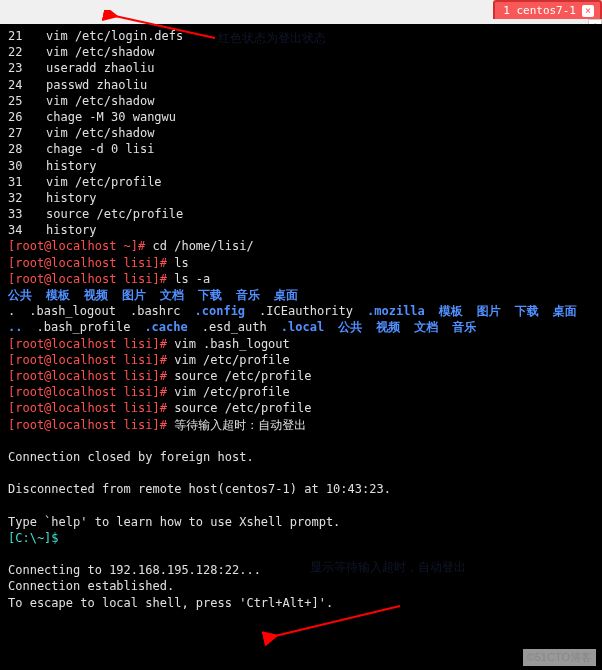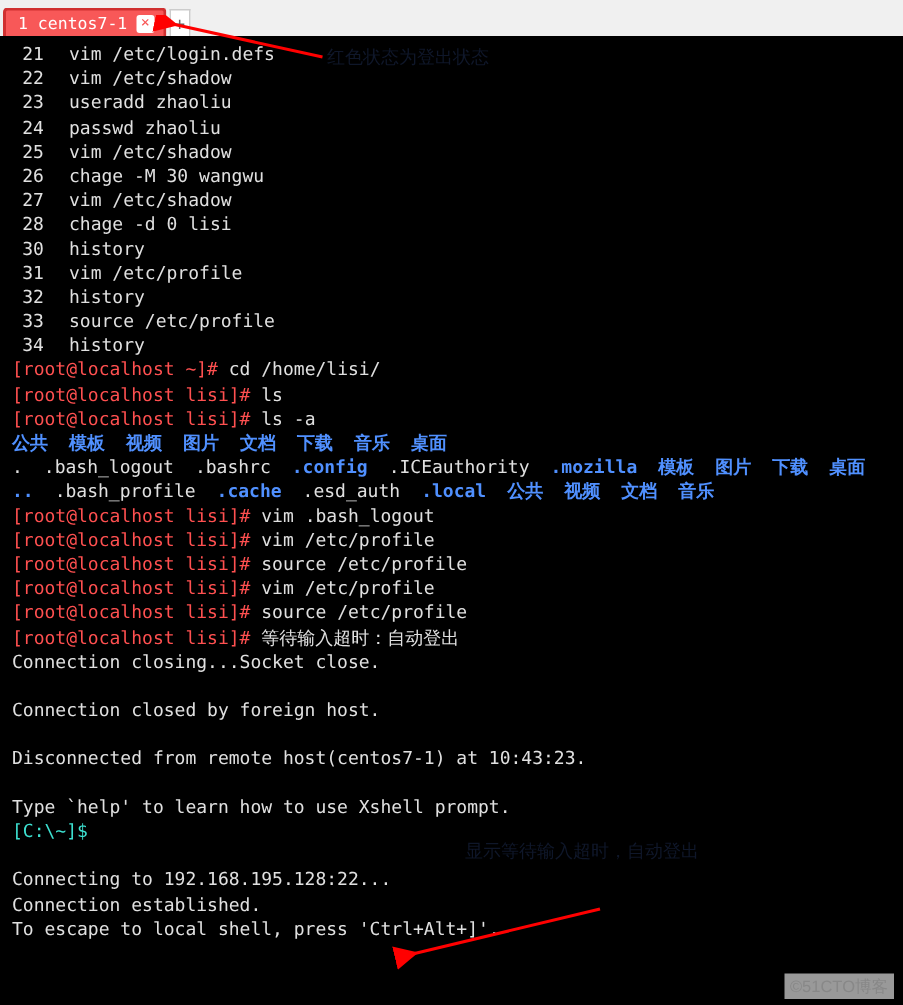--- a/index.html
+++ b/index.html
@@ -10,21 +10,22 @@
   width: 602px;
   height: 670px;
   overflow: hidden;
   position: relative;
 }
 .tab-bar {
   background: #f0f0f0;
   height: 24px;
   display: flex;
   align-items: flex-end;
-  padding-left: 2px;
+  padding-left: 14px;
+  flex-direction: column;
 }
 .tab {
   background: #f85858;
   color: #fff;
   padding: 2px 6px 2px 8px;
   font-size: 11px;
   border-top-left-radius: 3px;
   border-top-right-radius: 3px;
   display: flex;
   align-items: center;
@@ -62,21 +63,21 @@
   background: #000;
   color: #e0e0e0;
   padding: 4px 8px;
   height: calc(100% - 24px);
   line-height: 1.35;
   font-size: 12px;
   overflow: hidden;
   position: relative;
 }
 .hist-line { white-space: pre; }
-.hist-num { color: #e0e0e0; display: inline-block; width: 28px; text-align: center; margin-right: 10px; }
+.hist-num { color: #e0e0e0; display: inline-block; width: 28px; text-align: left; margin-right: 10px; }
 .prompt-root { color: #ff5050; }
 .cmd { color: #e0e0e0; }
 .ls-dir { color: #5090ff; font-weight: bold; }
 .ls-item { display: inline-block; margin-right: 14px; }
 .xshell { color: #3de0d0; }
 .annotation {
   position: absolute;
   color: #0f172a;
   font-family: "SimSun", "Microsoft YaHei", sans-serif;
   font-size: 12px;
@@ -131,21 +132,20 @@
   <div class="line"><span class="prompt-root">[root@localhost lisi]#</span> <span class="cmd">ls -a</span></div>
   <div id="ls1-row" class="line"><span class="ls-item ls-dir">公共</span><span class="ls-item ls-dir">模板</span><span class="ls-item ls-dir">视频</span><span class="ls-item ls-dir">图片</span><span class="ls-item ls-dir">文档</span><span class="ls-item ls-dir">下载</span><span class="ls-item ls-dir">音乐</span><span class="ls-item ls-dir">桌面</span></div>
   <div id="lsa-row1" class="line"><span class="ls-item">.</span><span class="ls-item">.bash_logout</span><span class="ls-item">.bashrc</span><span class="ls-item ls-dir">.config</span><span class="ls-item">.ICEauthority</span><span class="ls-item ls-dir">.mozilla</span><span class="ls-item ls-dir">模板</span><span class="ls-item ls-dir">图片</span><span class="ls-item ls-dir">下载</span><span class="ls-item ls-dir">桌面</span></div>
   <div id="lsa-row2" class="line"><span class="ls-item ls-dir">..</span><span class="ls-item">.bash_profile</span><span class="ls-item ls-dir">.cache</span><span class="ls-item">.esd_auth</span><span class="ls-item ls-dir">.local</span><span class="ls-item ls-dir">公共</span><span class="ls-item ls-dir">视频</span><span class="ls-item ls-dir">文档</span><span class="ls-item ls-dir">音乐</span></div>
   <div class="line"><span class="prompt-root">[root@localhost lisi]#</span> <span class="cmd">vim .bash_logout</span></div>
   <div class="line"><span class="prompt-root">[root@localhost lisi]#</span> <span class="cmd">vim /etc/profile</span></div>
   <div class="line"><span class="prompt-root">[root@localhost lisi]#</span> <span class="cmd">source /etc/profile</span></div>
   <div class="line"><span class="prompt-root">[root@localhost lisi]#</span> <span class="cmd">vim /etc/profile</span></div>
   <div class="line"><span class="prompt-root">[root@localhost lisi]#</span> <span class="cmd">source /etc/profile</span></div>
   <div class="line"><span class="prompt-root">[root@localhost lisi]#</span> <span class="cmd">等待输入超时：自动登出</span></div>
-  <div class="line">Connection closing...Socket close.</div>
   <div class="line">&nbsp;</div>
   <div class="line">Connection closed by foreign host.</div>
   <div class="line">&nbsp;</div>
   <div class="line">Disconnected from remote host(centos7-1) at 10:43:23.</div>
   <div class="line">&nbsp;</div>
   <div class="line">Type `help' to learn how to use Xshell prompt.</div>
   <div class="line xshell">[C:\~]$</div>
   <div class="line">&nbsp;</div>
   <div class="line">Connecting to 192.168.195.128:22...</div>
   <div class="line">Connection established.</div>

